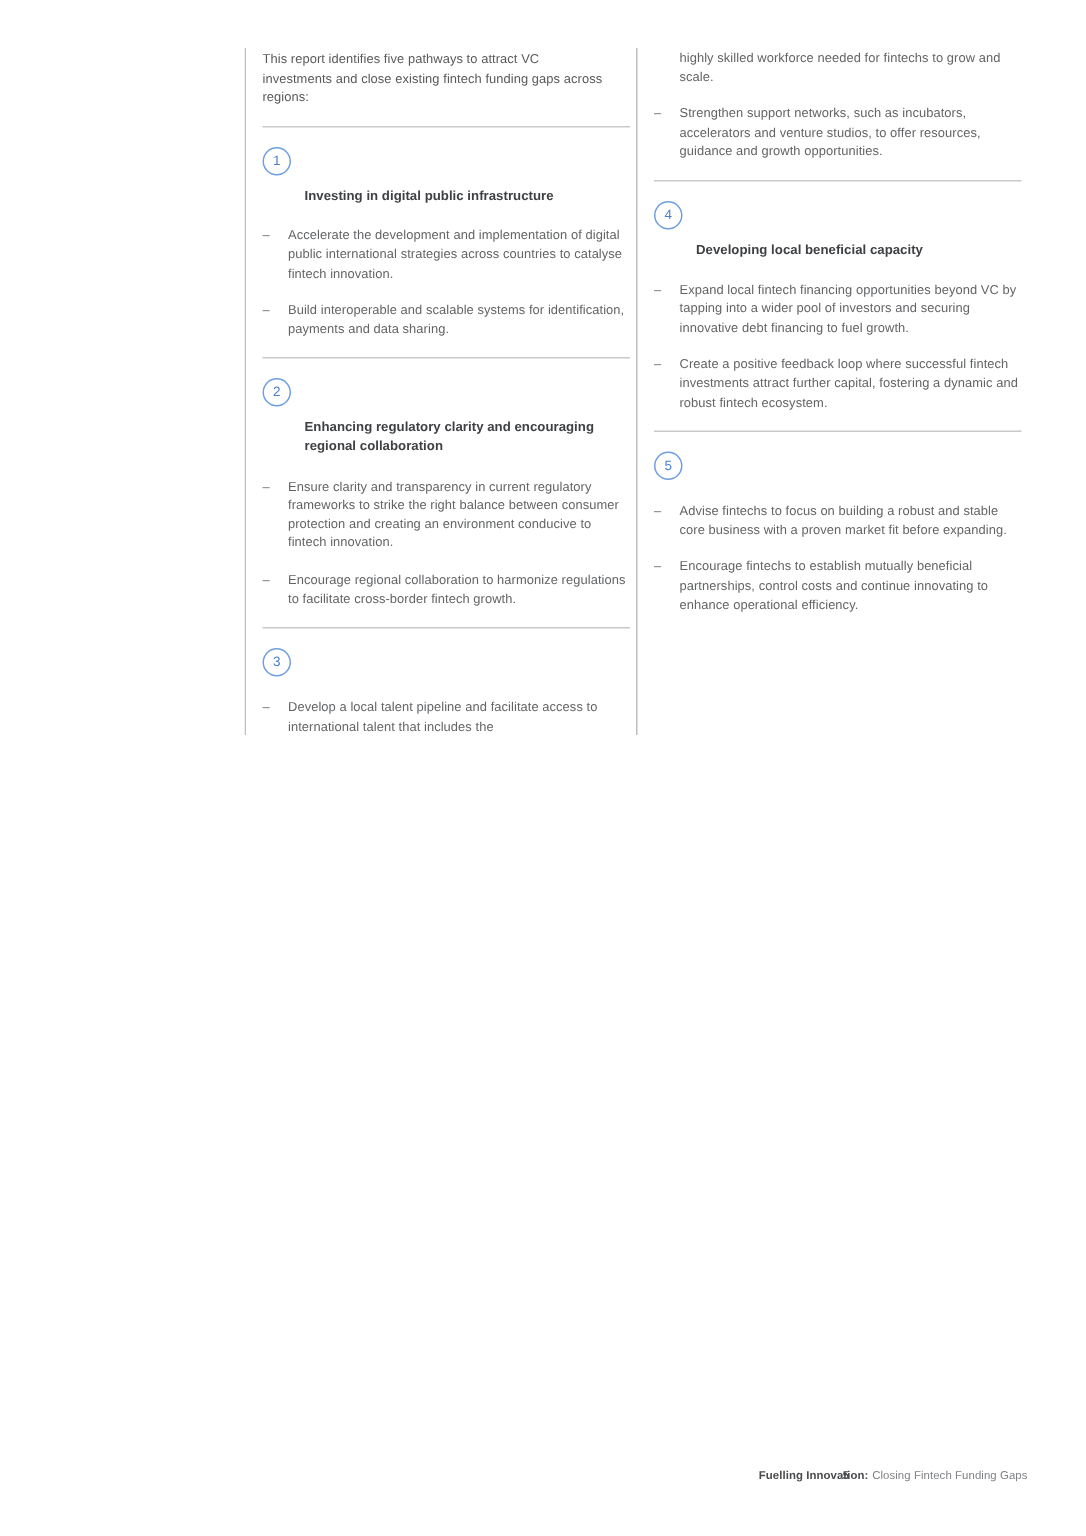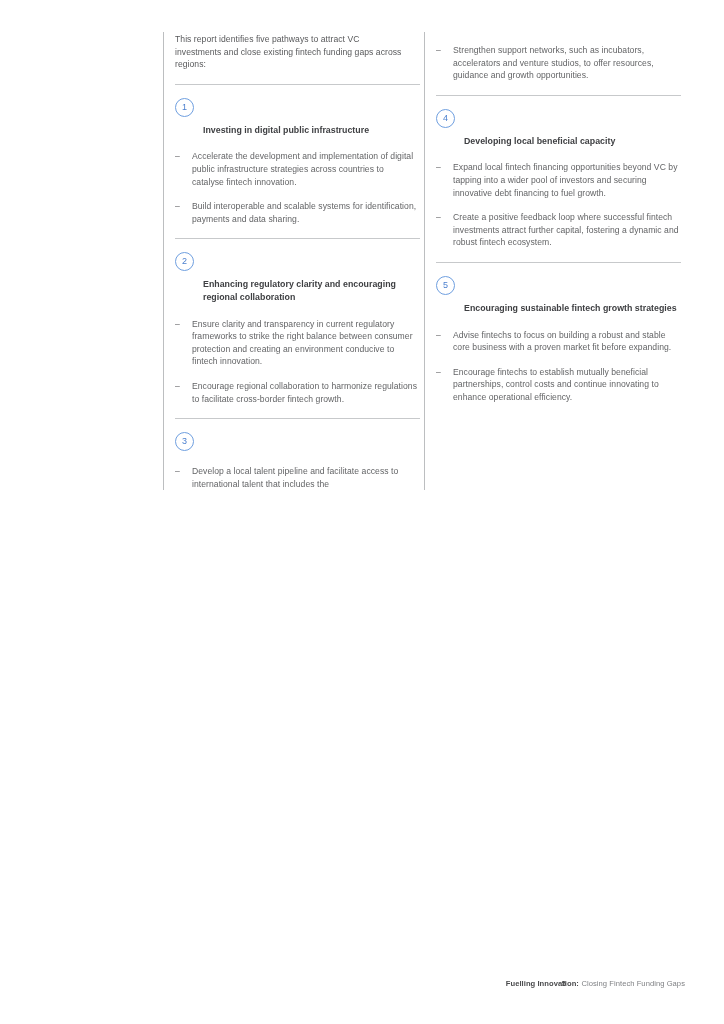--- a/index.html
+++ b/index.html
@@ -176,21 +176,21 @@
         <p class="intro">This report identifies five pathways to attract VC investments and close existing fintech funding gaps across regions:</p>
 
         <div class="rule"></div>
 
         <div class="pathway">
           <div class="num-circle">1</div>
           <div class="pathway-title">Investing in digital public infrastructure</div>
         </div>
         <div class="bullet first">
           <span class="dash">–</span>
-          <span class="bullet-text">Accelerate the development and implementation of digital public infrastructure strategies across countries to catalyse fintech innovation.</span>
+          <span class="bullet-text">Accelerate the development and implementation of digital public international strategies across countries to catalyse fintech innovation.</span>
         </div>
         <div class="bullet">
           <span class="dash">–</span>
           <span class="bullet-text">Build interoperable and scalable systems for identification, payments and data sharing.</span>
         </div>
 
         <div class="rule"></div>
 
         <div class="pathway">
           <div class="num-circle">2</div>
@@ -212,20 +212,24 @@
         </div>
         <div class="bullet first">
           <span class="dash">–</span>
           <span class="bullet-text">Develop a local talent pipeline and facilitate access to international talent that includes the</span>
         </div>
 
       </div>
 
       <div class="col">
 
+        <div class="bullet" style="margin-top:0">
+          <span class="dash"></span>
+          <span class="bullet-text">highly skilled workforce needed for fintechs to grow and scale.</span>
+        </div>
         <div class="bullet">
           <span class="dash">–</span>
           <span class="bullet-text">Strengthen support networks, such as incubators, accelerators and venture studios, to offer resources, guidance and growth opportunities.</span>
         </div>
 
         <div class="rule"></div>
 
         <div class="pathway">
           <div class="num-circle">4</div>
           <div class="pathway-title">Developing local beneficial capacity</div>
@@ -236,21 +240,20 @@
         </div>
         <div class="bullet">
           <span class="dash">–</span>
           <span class="bullet-text">Create a positive feedback loop where successful fintech investments attract further capital, fostering a dynamic and robust fintech ecosystem.</span>
         </div>
 
         <div class="rule"></div>
 
         <div class="pathway">
           <div class="num-circle">5</div>
-          <div class="pathway-title">Encouraging sustainable fintech growth strategies</div>
         </div>
         <div class="bullet first">
           <span class="dash">–</span>
           <span class="bullet-text">Advise fintechs to focus on building a robust and stable core business with a proven market fit before expanding.</span>
         </div>
         <div class="bullet">
           <span class="dash">–</span>
           <span class="bullet-text">Encourage fintechs to establish mutually beneficial partnerships, control costs and continue innovating to enhance operational efficiency.</span>
         </div>
 

